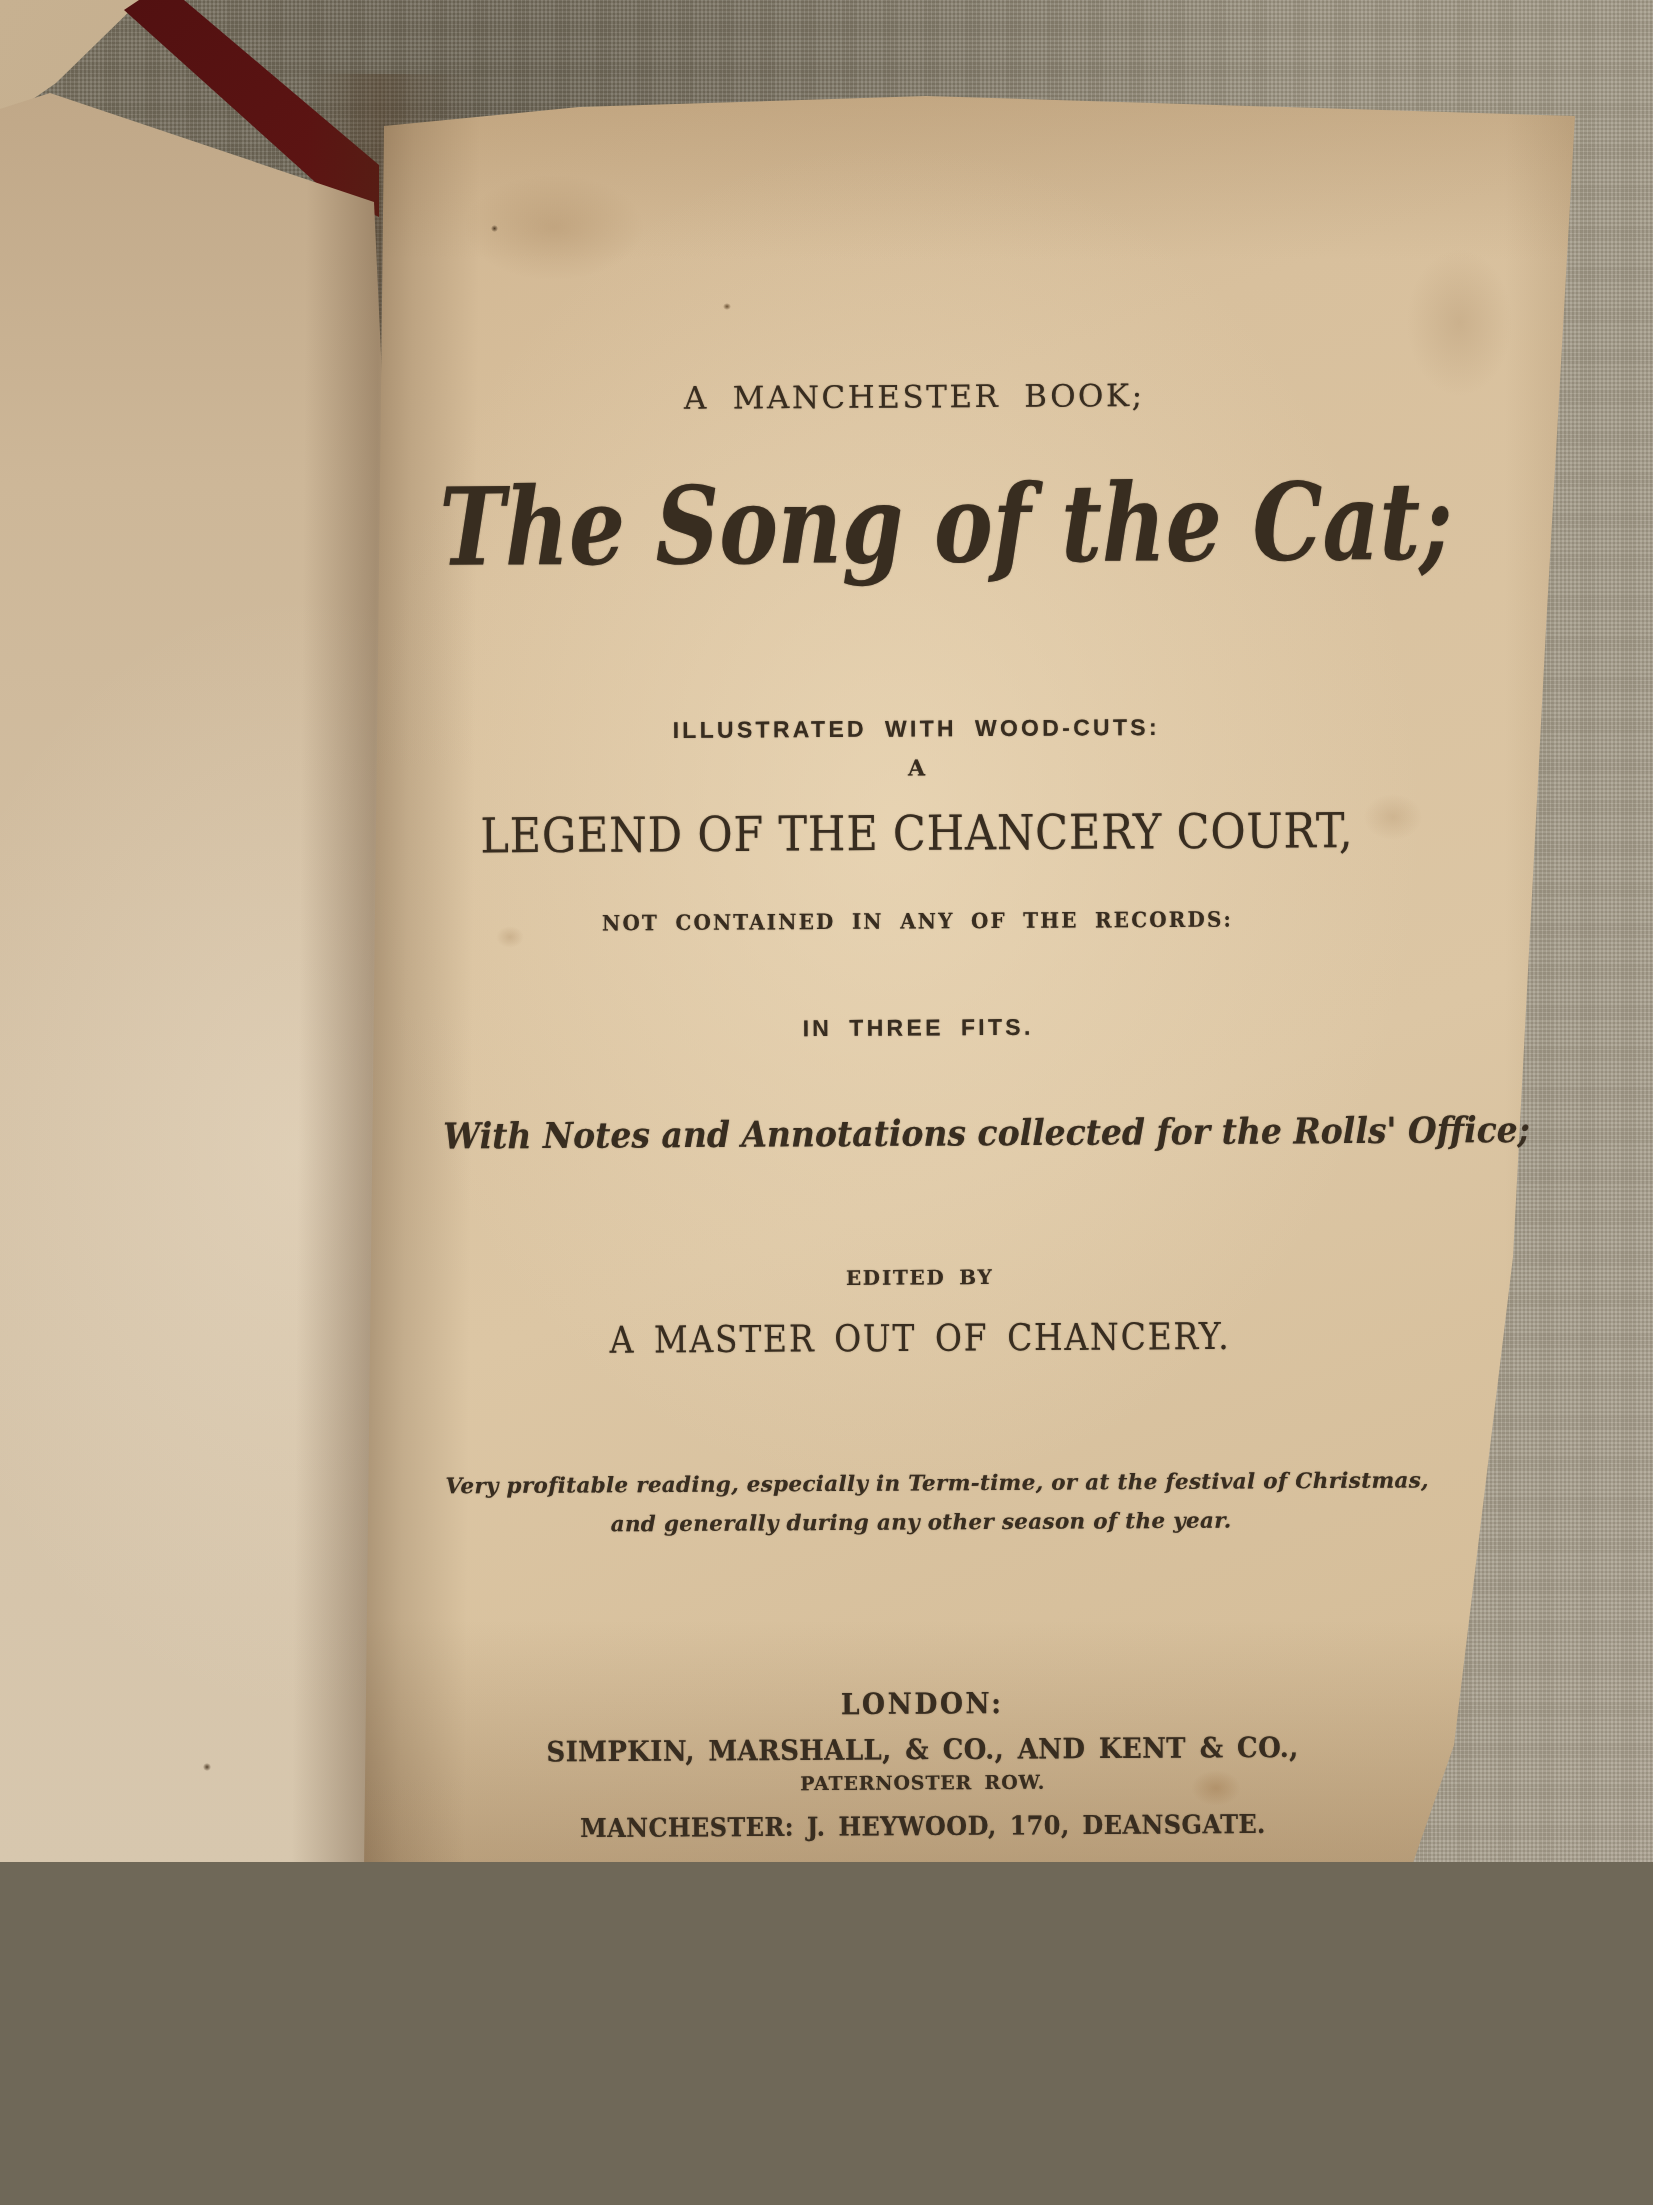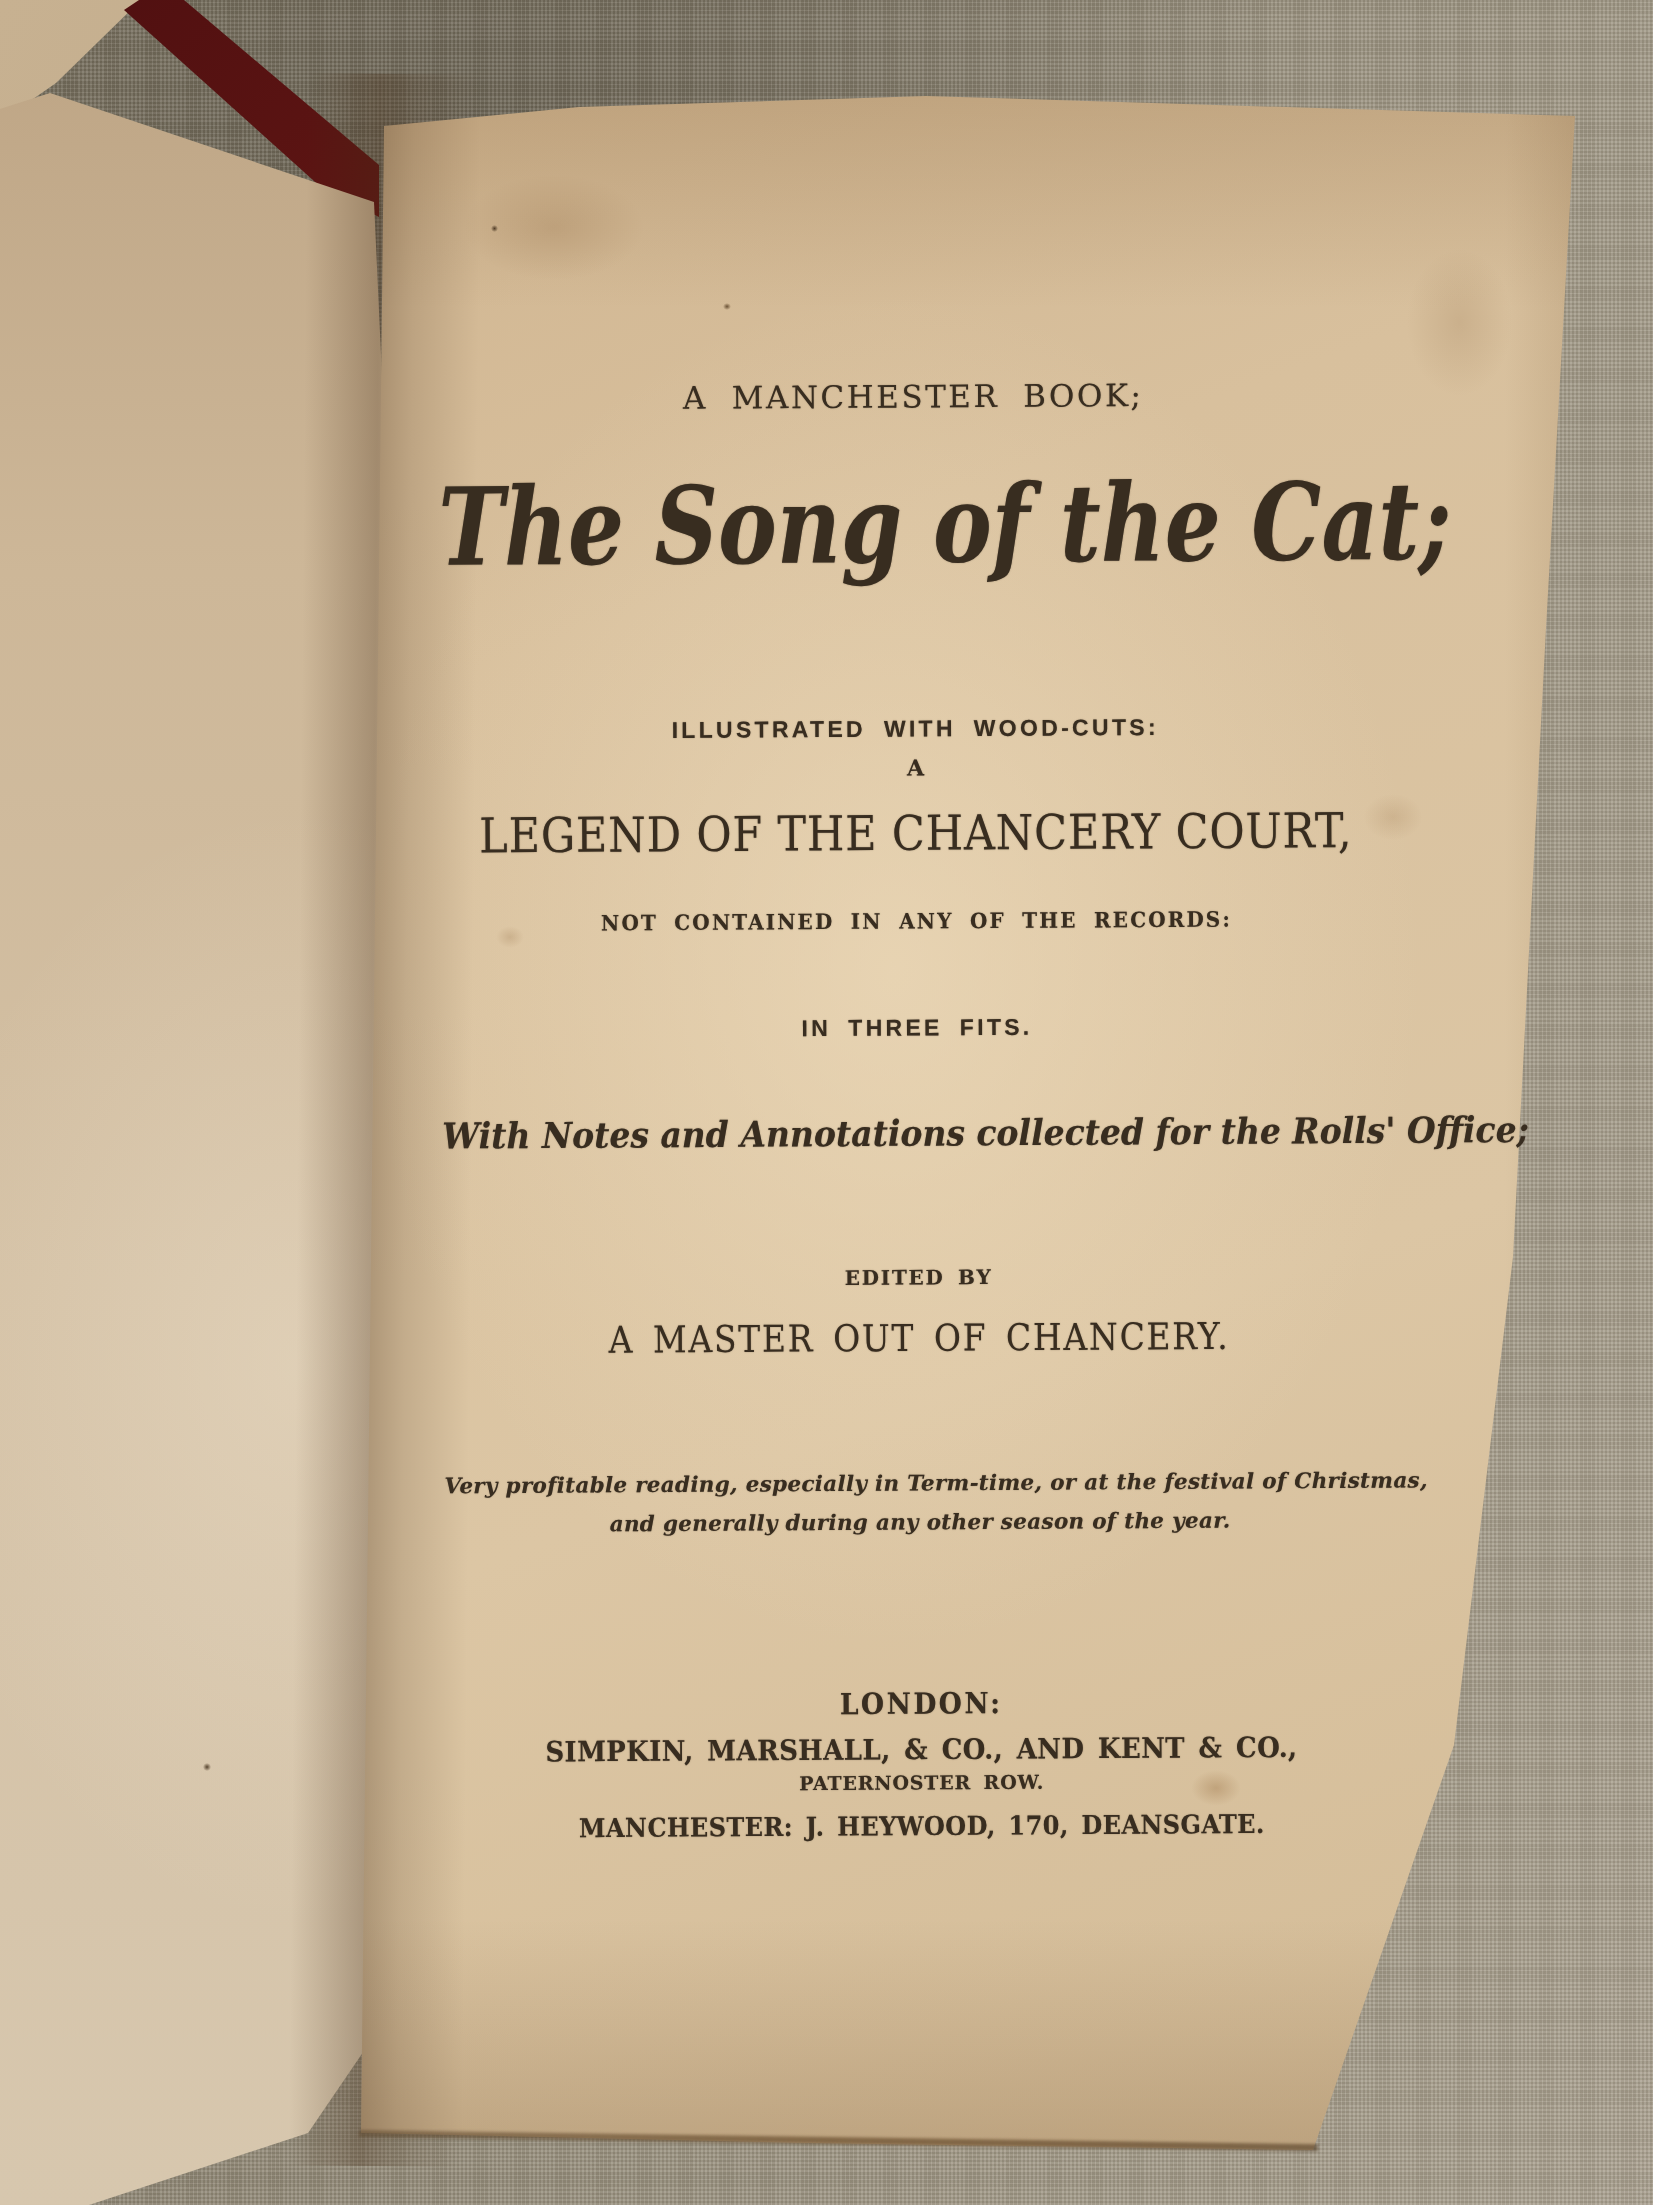--- a/index.html
+++ b/index.html
@@ -1,18 +1,18 @@
 <!DOCTYPE html>
 <html style="font-size:13.2px"><head>
 <meta charset="utf-8">
 <style>
   html,body{margin:0;padding:0;background:#6f6858;}
   .scene{
     position:relative;
-    width:1654px;height:2205px;
+    width:1654px;height:1862px;
     overflow:hidden;
     font-family:"DejaVu Serif", serif;
     background-color:#958d7b;
   }
   
   .fabric{
     position:absolute;inset:0;
     background-image:
       repeating-linear-gradient(90deg, rgba(255,255,255,.08) 0 1.7px, rgba(30,25,15,.06) 1.7px 4.1px),
       repeating-linear-gradient(0deg, rgba(255,255,255,.07) 0 1.7px, rgba(40,35,25,.07) 1.7px 4.1px),

